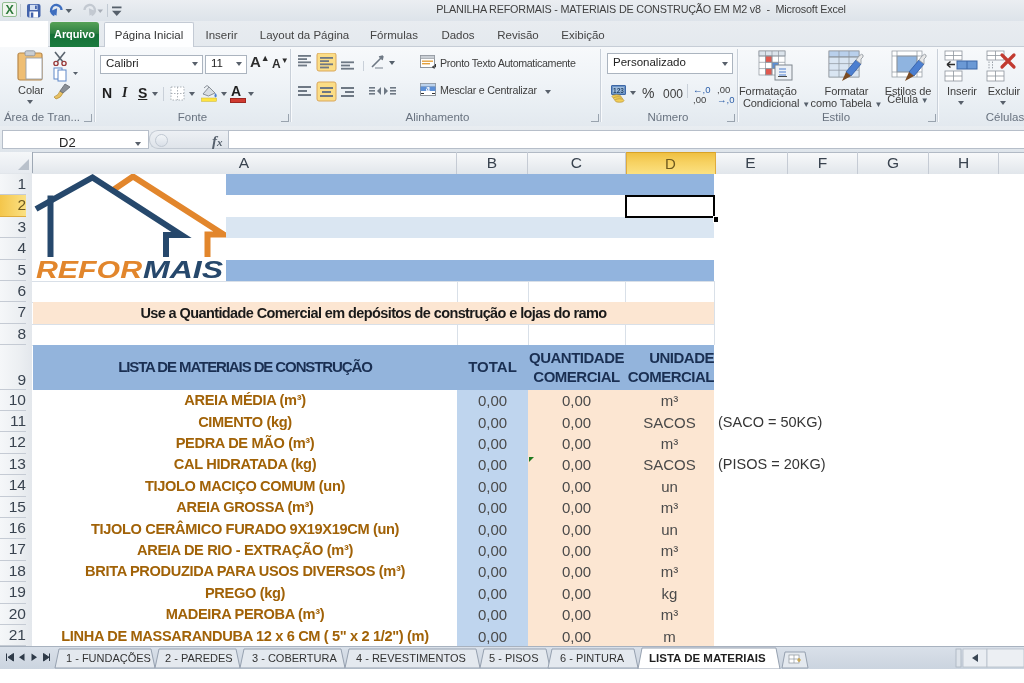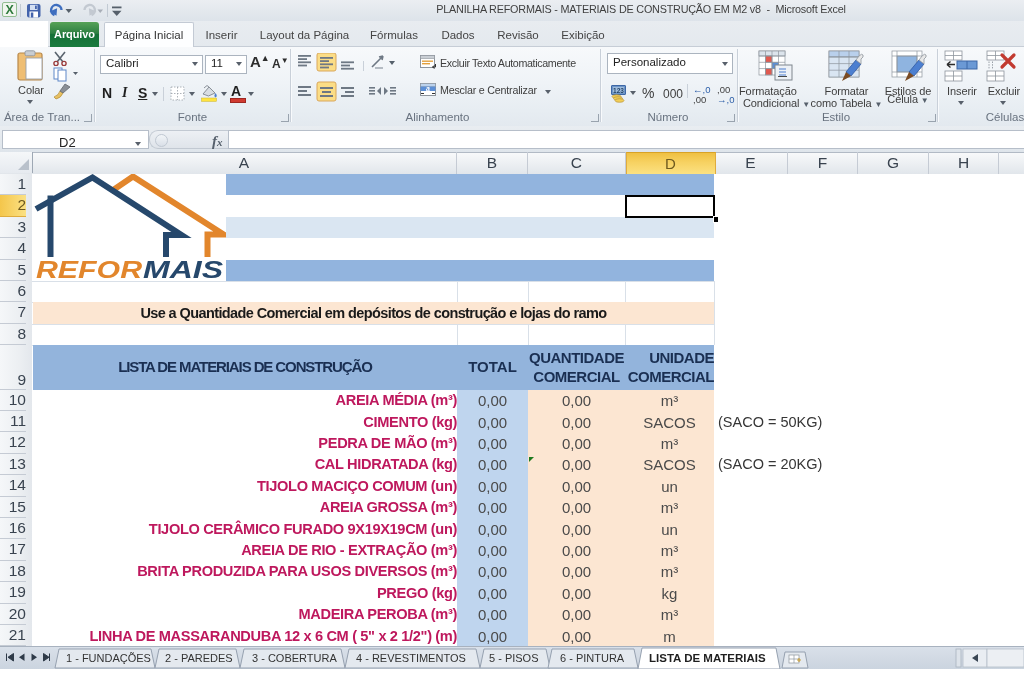--- a/index.html
+++ b/index.html
@@ -45,21 +45,21 @@
     border-bottom:1px solid #9EA8B4;}
   .ch{top:0;height:21.5px;border-right:1px solid #C5CBD4;font-size:15.5px;color:#39434F;
     text-align:center;line-height:22px;}
   #rowhdr{left:0;top:22px;width:32px;height:472px;
     background:linear-gradient(90deg,#F5F7F9 0%,#ECEFF2 60%,#E3E7EC 100%);border-right:1px solid #9EA8B4;}
   .rh{left:0;width:26px;border-bottom:1px solid #C5CBD4;font-size:15.5px;color:#39434F;
     text-align:right;}
   
   #grid{left:32px;top:22px;width:992px;height:472px;background:#fff;}
   .band{left:194px;width:488px;}
-  .cellA{left:1px;width:424px;text-align:right;font-weight:bold;font-size:14.6px;letter-spacing:-0.35px;color:#be185d;white-space:nowrap;}
+  .cellA{left:1px;width:424px;text-align:center;font-weight:bold;font-size:14.6px;letter-spacing:-0.35px;color:#a16207;white-space:nowrap;}
   .cellB{left:425px;width:71px;text-align:center;font-size:15px;color:#4A4A4A;}
   .cellC{left:496px;width:97px;text-align:center;font-size:15px;color:#4A4A4A;}
   .cellD{left:593px;width:89px;text-align:center;font-size:15px;color:#4A4A4A;}
   .cellE{left:686px;width:200px;text-align:left;font-size:14.5px;color:#363636;white-space:nowrap;}
   
   #tabbar{left:0;top:646px;width:1024px;height:22px;
     background:linear-gradient(180deg,#D9E0E9,#CBD4DF);border-top:1px solid #A8B2BF;}
   #statusbar{left:0;top:636px;width:1024px;height:15px;
     background:linear-gradient(180deg,#EAEDF1,#DFE4EA);border-top:1px solid #B0BAC5;
     font-size:12px;color:#3F3F3F;margin-top:48px;}
@@ -218,21 +218,21 @@
         <path d="M87 34 l0 8 l4 -4 z"></path>
       </g>
     </svg>
     <svg class="abs" style="left:420px;top:8px;" width="17" height="15" viewBox="0 0 17 15">
       <rect x="0.5" y="0.5" width="14" height="12" fill="#FFF" stroke="#8E959D"></rect>
       <rect x="0.5" y="0.5" width="14" height="3" fill="#C9CED4" stroke="#8E959D" stroke-width="0.6"></rect>
       <rect x="2" y="5.5" width="11" height="1.4" fill="#E3A03C"></rect>
         <rect x="2" y="8" width="8" height="1.4" fill="#E3A03C"></rect>
       <path d="M15.5 9 v3 h-3 m0 0 l2 -1.5 m-2 1.5 l2 1.5" stroke="#333" stroke-width="1" fill="none"></path>
     </svg>
-    <div class="btntext abs" style="left:440px;top:9.5px;font-size:10.7px;letter-spacing:-0.35px;">Excluir Texto Automaticamente</div>
+    <div class="btntext abs" style="left:440px;top:9.5px;font-size:10.7px;letter-spacing:-0.35px;">Pronto Texto Automaticamente</div>
     <svg class="abs" style="left:420px;top:36px;" width="17" height="15" viewBox="0 0 17 15">
       <rect x="0.5" y="0.5" width="15" height="12" fill="#FFF" stroke="#8E959D"></rect>
       <rect x="0.5" y="0.5" width="15" height="3" fill="#BCD2EC" stroke="#8E959D" stroke-width="0.6"></rect>
       <rect x="0.5" y="3.5" width="15" height="4.5" fill="#5C8FD6"></rect>
       <text x="8" y="8" font-size="7" font-weight="bold" fill="#FFF" text-anchor="middle" font-style="italic">a</text>
       <path d="M1 10.5 h3 m8 0 h3" stroke="#333" stroke-width="1"></path>
     </svg>
     <div class="btntext abs" style="left:440px;top:37px;font-size:10.7px;letter-spacing:-0.2px;">Mesclar e Centralizar</div>
     <div class="caret abs" style="left:545px;top:43px;"></div>
     <div class="glabel abs" style="left:380px;width:115px;">Alinhamento</div>
@@ -423,21 +423,21 @@
         <div class="cellD abs" style="top:239.5px;">SACOS</div>
         <div class="cellE abs" style="top:239.5px;">(SACO = 50KG)</div>
         <div class="cellA abs" style="top:260.9px;">PEDRA DE MÃO (m³)</div>
         <div class="cellB abs" style="top:260.9px;">0,00</div>
         <div class="cellC abs" style="top:260.9px;">0,00</div>
         <div class="cellD abs" style="top:260.9px;">m³</div>
         <div class="cellA abs" style="top:282.3px;">CAL HIDRATADA (kg)</div>
         <div class="cellB abs" style="top:282.3px;">0,00</div>
         <div class="cellC abs" style="top:282.3px;">0,00</div>
         <div class="cellD abs" style="top:282.3px;">SACOS</div>
-        <div class="cellE abs" style="top:282.3px;">(SACO = 20KG)</div>
+        <div class="cellE abs" style="top:282.3px;">(PISOS = 20KG)</div>
         <div class="cellA abs" style="top:303.7px;">TIJOLO MACIÇO COMUM (un)</div>
         <div class="cellB abs" style="top:303.7px;">0,00</div>
         <div class="cellC abs" style="top:303.7px;">0,00</div>
         <div class="cellD abs" style="top:303.7px;">un</div>
         <div class="cellA abs" style="top:325.1px;">AREIA GROSSA (m³)</div>
         <div class="cellB abs" style="top:325.1px;">0,00</div>
         <div class="cellC abs" style="top:325.1px;">0,00</div>
         <div class="cellD abs" style="top:325.1px;">m³</div>
         <div class="cellA abs" style="top:346.5px;">TIJOLO CERÂMICO FURADO 9X19X19CM (un)</div>
         <div class="cellB abs" style="top:346.5px;">0,00</div>

